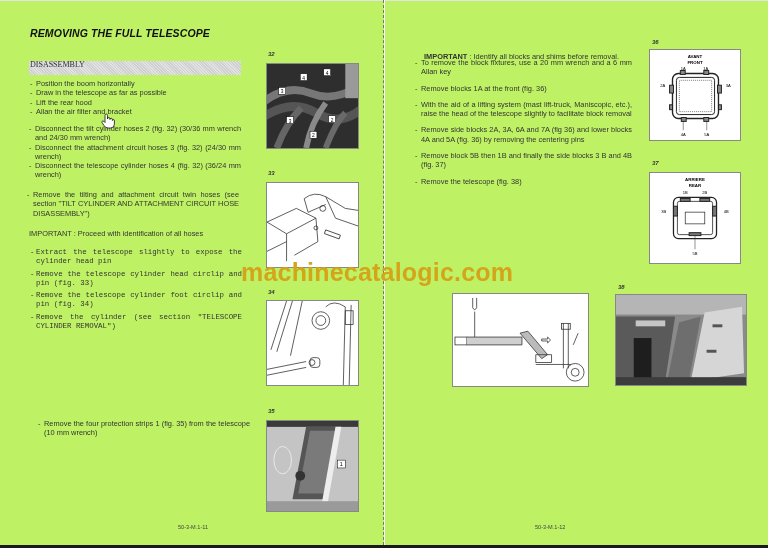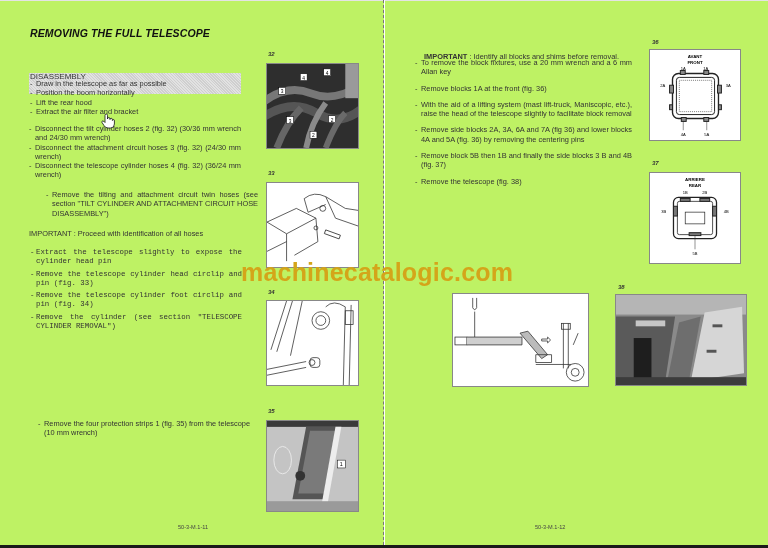--- a/index.html
+++ b/index.html
@@ -5,22 +5,22 @@
   * { box-sizing: border-box; margin: 0; padding: 0; }
   html, body { width: 768px; height: 548px; overflow: hidden; background: #ffffff; }
   body { position: relative; font-family: "Liberation Sans", sans-serif; color: #222; }
   .page { position: absolute; top: 0; height: 545px; background: #bef264; }
   .page-left { left: 0; width: 384px; border-top: 1px solid #e4e4e4; }
   .page-right { left: 385px; width: 383px; border-top: 1px solid #e4e4e4; }
   .divider { position: absolute; left: 383px; top: 0; height: 545px; border-left: 1px dashed #777; }
   .bottom-bar { position: absolute; left: 0; top: 545px; width: 768px; height: 3px; background: #1a1a1a; }
 
   .title { position: absolute; left: 30px; top: 26px; font-size: 10.5px; font-weight: bold; font-style: italic; color: #111; letter-spacing: 0.1px; }
-  .section-bar { position: absolute; left: 29px; top: 72px; width: 212px; height: 21px;
-    background: repeating-linear-gradient(45deg, #cfcfcf 0 1px, #e2e2e2 1px 2px); }
+  .section-bar { position: absolute; left: 29px; top: 60px; width: 212px; height: 14px;
+    background: repeating-linear-gradient(45deg, #cfcfcf 0 1px, #e2e2e2 1px 2px); font-family: Liberation Serif, serif; }
   .section-label { position: absolute; left: 1px; top: -1px; font-size: 8px; color: #333; }
 
   .txt { position: absolute; font-size: 7.4px; line-height: 9.3px; color: #333; }
   .txt.justify { text-align: justify; }
   .item { position: relative; padding-left: 7px; }
   .item::before { content: "-"; position: absolute; left: 1px; }
   .gap { height: 7px; }
   .gap-s { height: 3px; }
 
   .fig-num { position: absolute; font-size: 6px; font-weight: bold; font-style: italic; color: #333; }
@@ -35,33 +35,33 @@
 <body>
 
 <div class="page page-left">
   <div class="title">REMOVING THE FULL TELESCOPE</div>
 
   <div class="section-bar">
     <span class="section-label">DISASSEMBLY</span>
   </div>
 
   <div class="txt" style="left:29px; top:78px; width:216px;">
+    <div class="item">Position the boom horizontally</div>
     <div class="item">Draw in the telescope as far as possible</div>
-    <div class="item">Position the boom horizontally</div>
     <div class="item">Lift the rear hood</div>
-    <div class="item">Extract the air filter and bracket</div>
+    <div class="item">Allan the air filter and bracket</div>
   </div>
 
   <div class="txt justify" style="left:28px; top:123px; width:213px;">
     <div class="item">Disconnect the tilt cylinder hoses 2 (fig. 32) (30/36 mm wrench and 24/30 mm wrench)</div>
     <div class="item">Disconnect the attachment circuit hoses 3 (fig. 32) (24/30 mm wrench)</div>
     <div class="item">Disconnect the telescope cylinder hoses 4 (fig. 32) (36/24 mm wrench)</div>
   </div>
 
-  <div class="txt justify" style="left:45px; top:189px; width:213px;">
+  <div class="txt justify" style="left:26px; top:189px; width:213px;">
     <div class="item">Remove the tilting and attachment circuit twin hoses (see section "TILT CYLINDER AND ATTACHMENT CIRCUIT HOSE DISASSEMBLY")</div>
   </div>
 
   <div class="txt" style="left:29px; top:228px; width:216px;">IMPORTANT : Proceed with identification of all hoses</div>
 
   <div class="txt justify" style="left:29px; top:247px; width:213px;font-family:Liberation Mono, monospace;">
     <div class="item">Extract the telescope slightly to expose the cylinder head pin</div>
     <div class="gap-s"></div>
     <div class="item">Remove the telescope cylinder head circlip and pin (fig. 33)</div>
     <div class="gap-s"></div>

